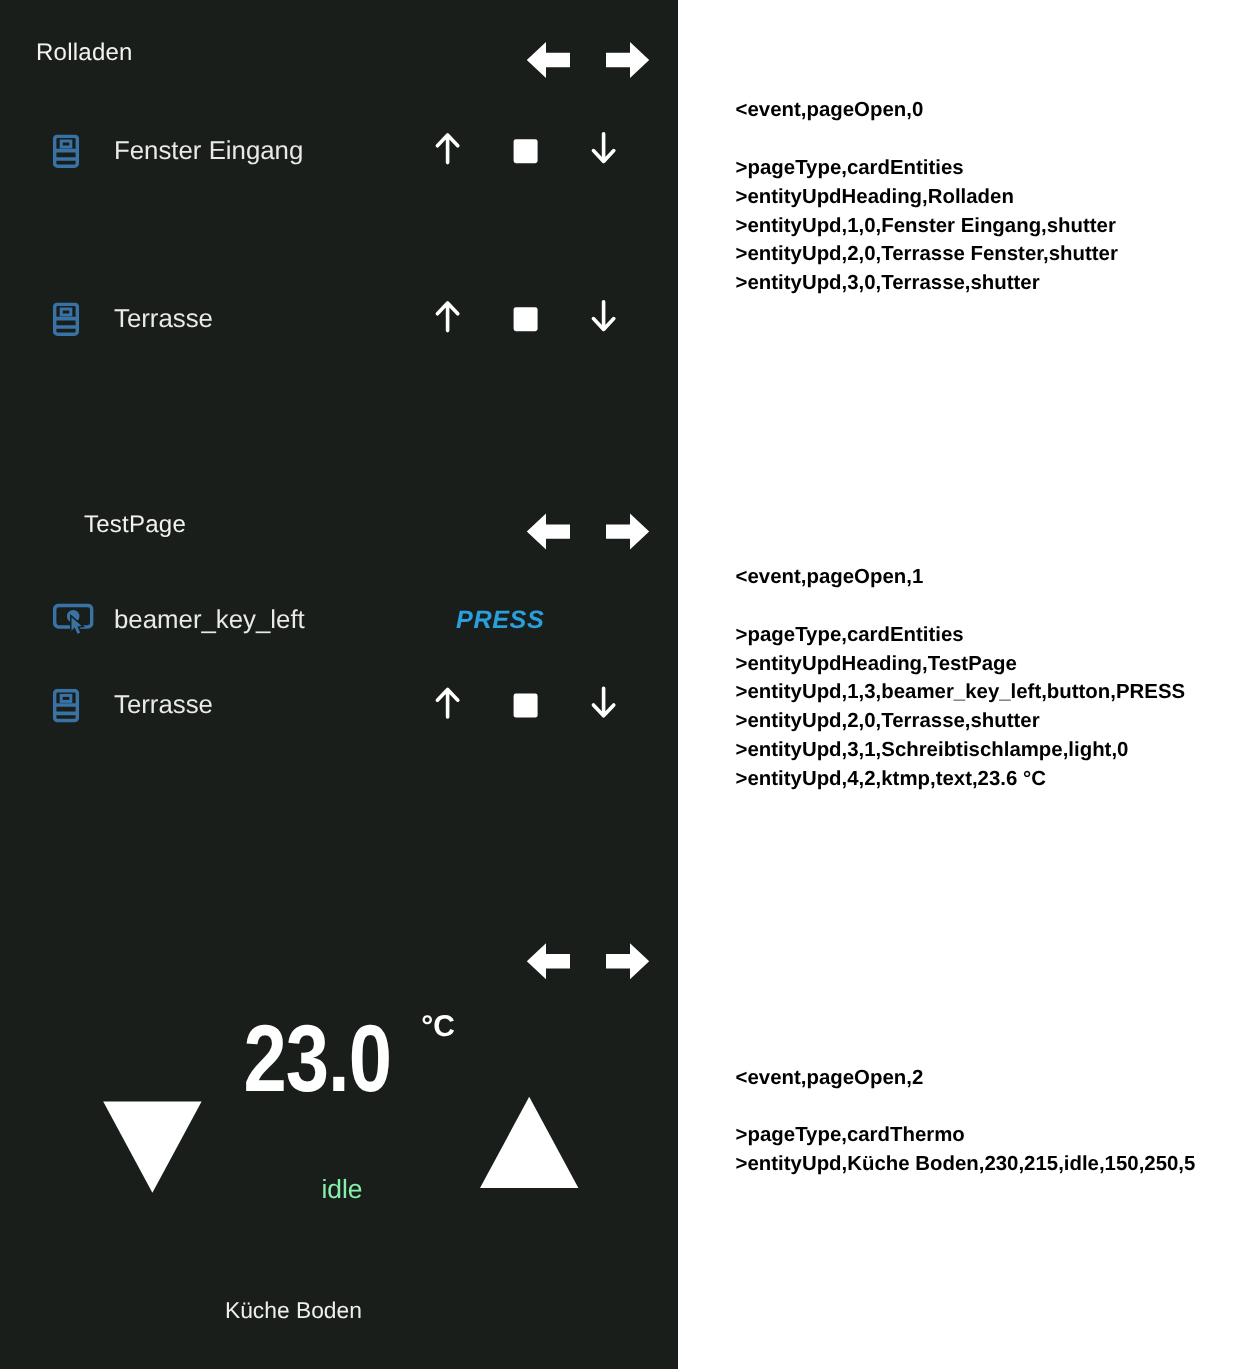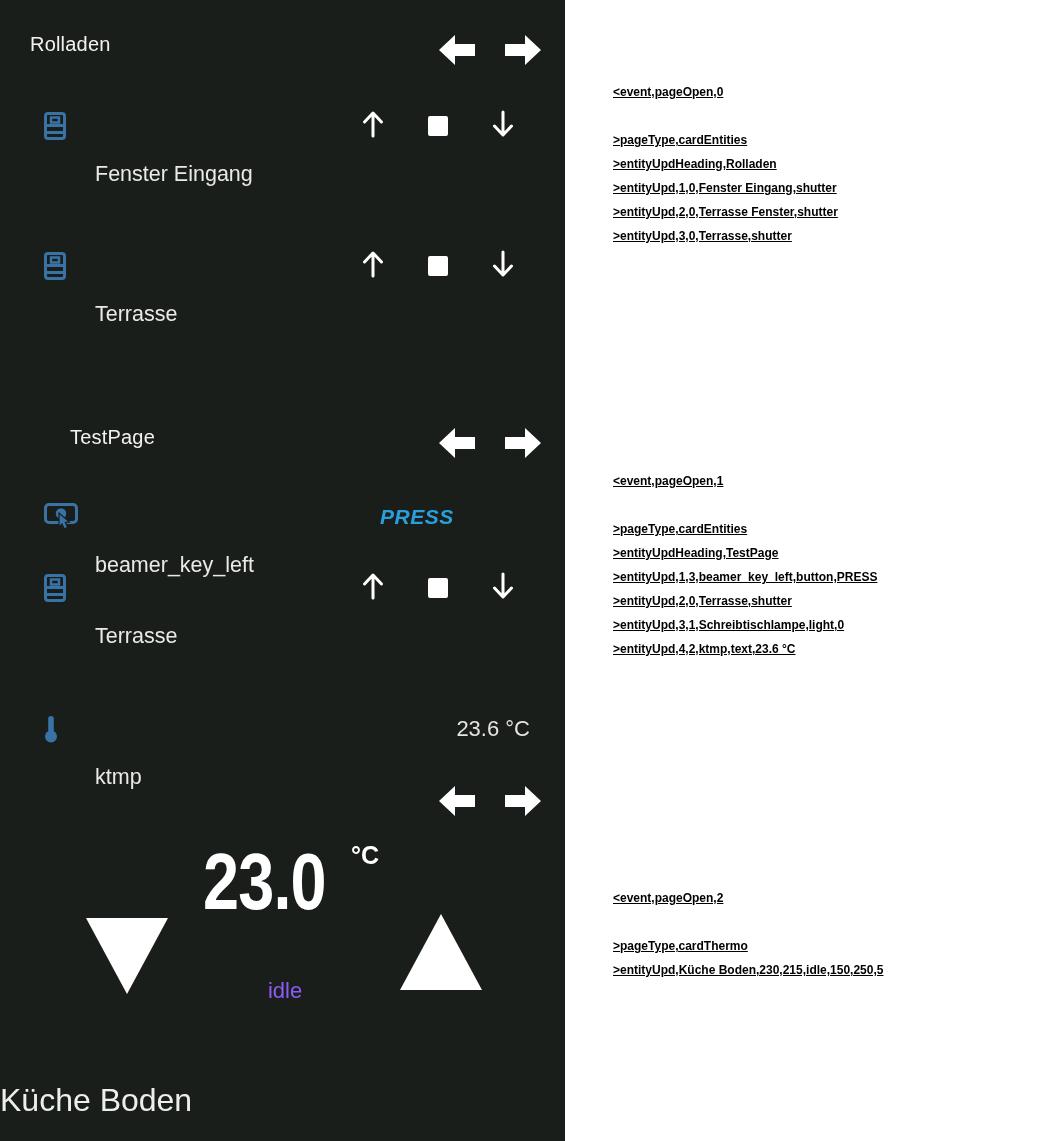--- a/index.html
+++ b/index.html
@@ -10,21 +10,21 @@
   
   .device { position:absolute; left:0; top:0; width:565px; height:1141px; background:#1a1e1a; }
 
   .card-title { position:absolute; left:30px; color:#f2f2f2; font-size:20px; font-weight:400; letter-spacing:.2px; }
 
   .nav-arrow { position:absolute; width:40px; height:36px; cursor:pointer; }
 
   .entity-row { position:absolute; left:0; width:565px; height:68px; }
   .entity-icon { position:absolute; left:44px; top:50%; transform:translateY(-50%); width:36px; display:flex; justify-content:flex-start; }
   .entity-label { position:absolute; left:95px; top:50%; transform:translateY(-50%);
-                  color:#e9e9e9; font-size:21.5px; font-weight:400;margin-top:48px; }
+                  color:#e9e9e9; font-size:21.5px; font-weight:400; }
   .ctl { position:absolute; top:50%; transform:translateY(-50%); cursor:pointer; }
   .ctl-up   { left:360px; }
   .ctl-stop { left:428px; width:20px; height:20px; background:#ffffff; border-radius:2px; }
   .ctl-down { left:490px; }
 
   .press-label { position:absolute; left:380px; width:150px; top:50%; transform:translateY(-50%);
                  text-align:left; color:#29a0dd; font-size:21px; font-weight:700; letter-spacing:.5px; cursor:pointer;font-style:italic; }
   .text-value  { position:absolute; left:330px; width:200px; top:50%; transform:translateY(-50%);
                  text-align:right; color:#e4e4e4; font-size:22px; }
 
@@ -33,26 +33,26 @@
   .toggle-knob  { position:absolute; left:0px; top:1px; width:34px; height:34px; background:#a2a2a2; border-radius:50%; }
 
   
   .thermo-temp { position:absolute; left:203px; top:836px; color:#ffffff; font-size:79px; font-weight:700;
                  transform:scaleX(.82); transform-origin:left center; letter-spacing:-1px; }
   .thermo-unit { position:absolute; left:351px; top:841px; color:#ffffff; font-size:25px; font-weight:700; }
   .tri { position:absolute; width:0; height:0; cursor:pointer; }
   .tri-down { left:86px; top:918px; border-left:41px solid transparent; border-right:41px solid transparent; border-top:76px solid #ffffff; }
   .tri-up   { left:400px; top:914px; border-left:41px solid transparent; border-right:41px solid transparent; border-bottom:76px solid #ffffff; }
   .thermo-target { position:absolute; left:185px; top:946px; width:200px; text-align:center; color:#9d9d9d; font-size:22px; }
-  .thermo-state  { position:absolute; left:185px; top:978px; width:200px; text-align:center; color:#8b5cf6; font-size:22px; }
-  .thermo-title  { position:absolute; left:0; top:1082px; width:489px; color:#eeeeee; font-size:32px; }
+  .thermo-state  { position:absolute; left:185px; top:978px; width:200px; text-align:center; color:#86efac; font-size:22px; }
+  .thermo-title  { position:absolute; left:0; top:1082px; width:489px; text-align:center; color:#eeeeee; font-size:19px; }
 
   
   .console-block { position:absolute; left:613px; width:430px; }
-  .console-line  { height:24px; line-height:24px; font-size:12px; font-weight:700; color:#000000; white-space:nowrap;text-decoration:underline; }
+  .console-line  { height:24px; line-height:24px; font-size:17px; font-weight:700; color:#000000; white-space:nowrap; }
   .b0 { top:80px; } .b1 { top:469px; } .b2 { top:886px; }
 </style>
 </head>
 <body>
 
 <div class="screen">
   <div class="device">
 
     <div class="card-title" style="top:33px;">Rolladen</div>
 
@@ -156,30 +156,20 @@
       </span>
       <span class="ctl ctl-stop"></span>
       <span class="ctl ctl-down">
         <svg width="26" height="30" viewBox="0 0 26 30">
             <path d="M13 3 V25 M4.5 17 L13 26 L21.5 17" stroke="#ffffff" stroke-width="3" fill="none" stroke-linecap="round" stroke-linejoin="round"></path>
           </svg>
       </span>
     </div>
 
 
-    <div class="entity-row" style="top:695px;">
-      <span class="entity-icon">
-        <svg width="14" height="28" viewBox="0 0 14 28">
-          <rect x="4.2" y="1" width="5.6" height="17" rx="2.8" fill="#3973a5"></rect>
-          <circle cx="7" cy="21.5" r="6" fill="#3973a5"></circle>
-        </svg>
-      </span>
-      <span class="entity-label">ktmp</span>
-      <span class="text-value">23.6 °C</span>
-    </div>
 
     <div class="nav-arrow" style="left:437px; top:783px;">
       <svg width="40" height="36" viewBox="0 0 40 36">
         <path d="M38 12 H18 V3 L2 18 L18 33 V24 H38 Z" fill="#ffffff"></path>
       </svg>
     </div>
     <div class="nav-arrow" style="left:503px; top:783px;">
       <svg width="40" height="36" viewBox="0 0 40 36">
         <path d="M2 12 H22 V3 L38 18 L22 33 V24 H2 Z" fill="#ffffff"></path>
       </svg>

